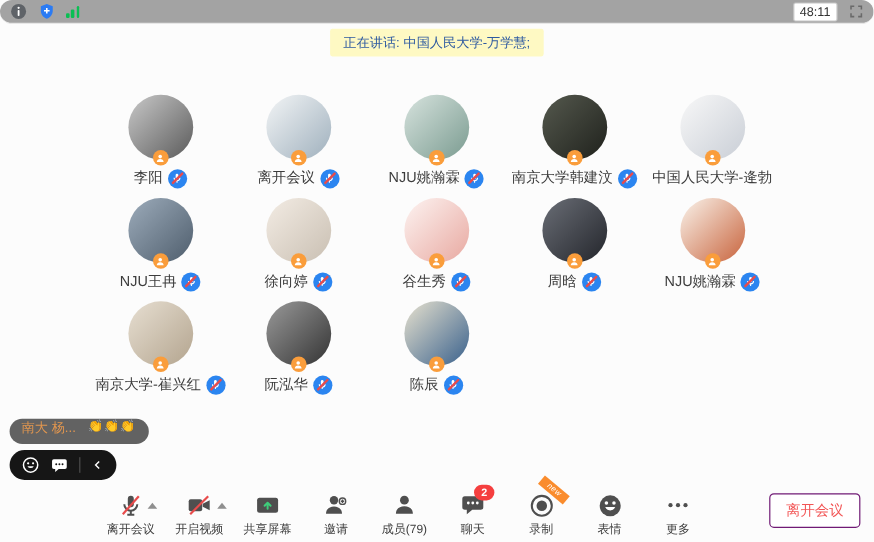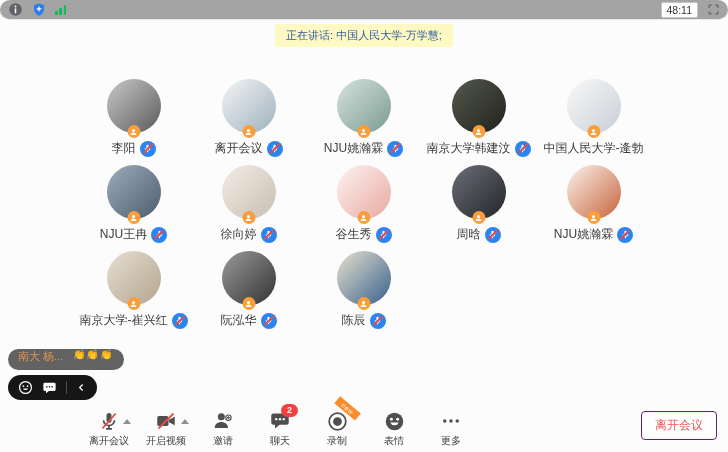--- a/index.html
+++ b/index.html
@@ -483,34 +483,56 @@
             </svg>
   </span>
           <span class="caret"></span>
         </div>
     <span class="tb-label">开启视频</span>
   </div>
       <div class="tb-item">
     <div class="tb-item-icon">
           <span class="icon-def">
     <svg width="22" height="20" viewBox="0 0 24 24">
+              <rect x="1.5" y="4.5" width="21" height="15" rx="2.5" fill="#4f4f4f"></rect>
+              <path d="M12 15.5V9.5m0 0l-3 3m3-3l3 3" fill="none" stroke="#3ecb7a" stroke-width="2" stroke-linecap="round" stroke-linejoin="round"></path>
+            </svg>
+  </span>
+        </div>
+    <span class="tb-label">共享屏幕</span>
+  </div>
+      <div class="tb-item">
+    <div class="tb-item-icon">
+          <span class="icon-def">
+    <svg width="22" height="20" viewBox="0 0 24 24">
               <circle cx="10" cy="7" r="4.2" fill="#4f4f4f"></circle>
               <path d="M2 20.5c0-4.6 3.6-7.2 8-7.2s8 2.6 8 7.2z" fill="#4f4f4f"></path>
               <circle cx="18.5" cy="8" r="4" fill="#fcfcfc"></circle>
               <circle cx="18.5" cy="8" r="3.2" fill="none" stroke="#4f4f4f" stroke-width="1.4"></circle>
               <path d="M18.5 6.3v3.4M16.8 8h3.4" stroke="#4f4f4f" stroke-width="1.4"></path>
             </svg>
   </span>
         </div>
     <span class="tb-label">邀请</span>
   </div>
       <div class="tb-item">
     <div class="tb-item-icon">
           <span class="icon-def">
     <svg width="20" height="20" viewBox="0 0 24 24">
+              <circle cx="12" cy="7" r="4.4" fill="#4f4f4f"></circle>
+              <path d="M3.5 20.5c0-4.8 3.8-7.4 8.5-7.4s8.5 2.6 8.5 7.4z" fill="#4f4f4f"></path>
+            </svg>
+  </span>
+        </div>
+    <span class="tb-label">成员(79)</span>
+  </div>
+      <div class="tb-item">
+    <div class="tb-item-icon">
+          <span class="icon-def">
+    <svg width="20" height="20" viewBox="0 0 24 24">
               <path d="M4 3h16a2.5 2.5 0 0 1 2.5 2.5v8.5a2.5 2.5 0 0 1-2.5 2.5h-8.5l-5.5 4.5v-4.5H4A2.5 2.5 0 0 1 1.5 14V5.5A2.5 2.5 0 0 1 4 3z" fill="#4f4f4f"></path>
               <circle cx="7.5" cy="9.8" r="1.4" fill="#fff"></circle>
               <circle cx="12" cy="9.8" r="1.4" fill="#fff"></circle>
               <circle cx="16.5" cy="9.8" r="1.4" fill="#fff"></circle>
             </svg>
   </span>
           <span class="tb-badge">2</span>
         </div>
     <span class="tb-label">聊天</span>
   </div>

